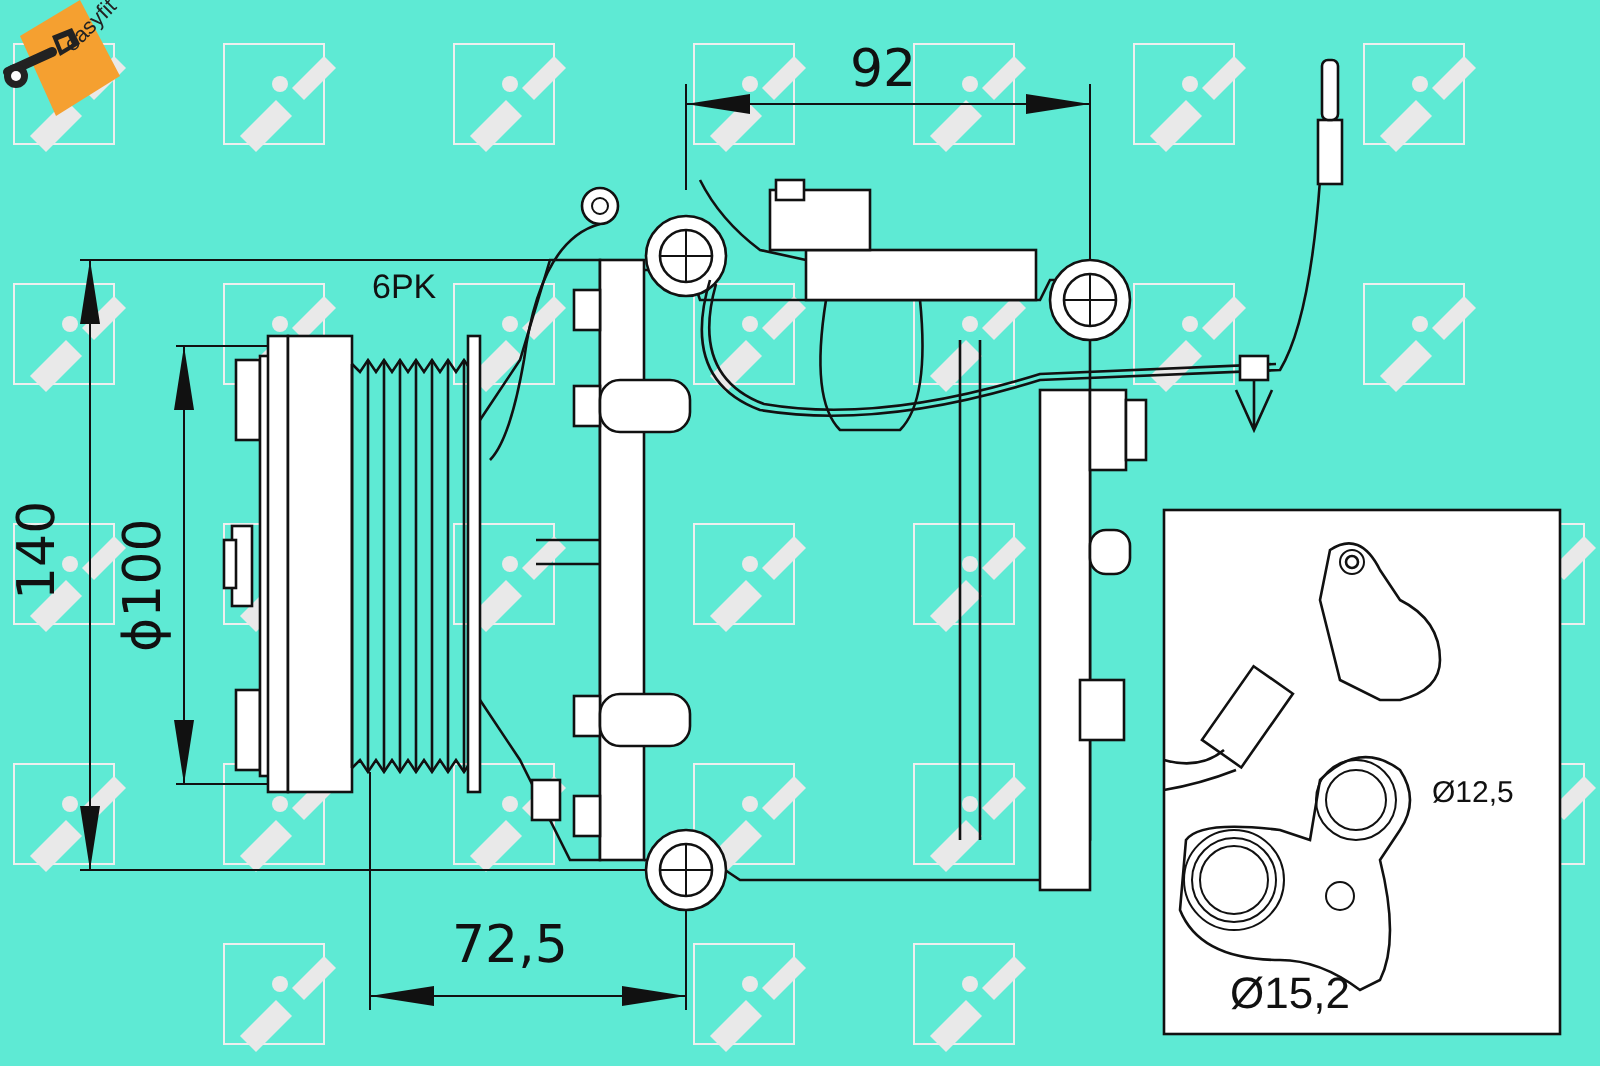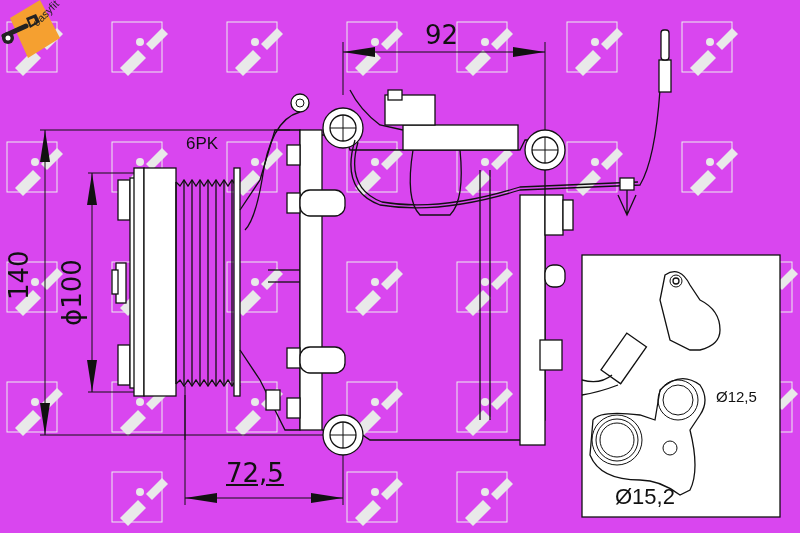--- a/index.html
+++ b/index.html
@@ -1,16 +1,16 @@
 <!DOCTYPE html>
 <html><head>
 <meta charset="utf-8">
 <style>
   html, body { margin: 0; padding: 0; background: #ffffff; }
-  #canvas { position: relative; width: 800px; height: 533px; overflow: hidden; background: #d946ef; font-family: "Liberation Sans", sans-serif; }
+  #canvas { position: relative; width: 800px; height: 533px; overflow: hidden; background: #5eead4; font-family: "Liberation Sans", sans-serif; }
   svg { position: absolute; left: 0; top: 0; }
   .ln { stroke: #111111; stroke-width: 1.3; fill: none; }
   .lnf { stroke: #111111; stroke-width: 1.3; fill: #ffffff; }
   .thin { stroke: #111111; stroke-width: 1; fill: none; }
   .arrow { fill: #111111; stroke: none; }
   .wm { fill: #e9e9e9; }
   .wmbox { stroke: #eeeeee; fill: none; stroke-width: 1; }
   .dimtext { position: absolute; color: #111111; font-family: "DejaVu Sans", sans-serif; font-weight: normal; white-space: nowrap; }
   .label { position: absolute; color: #111111; font-family: "Liberation Sans", sans-serif; white-space: nowrap; text-align: right; }
   #logo-text { position: absolute; left: 30px; top: 20px; font-size: 11px; color: #222222; transform: rotate(-45deg); transform-origin: left top; font-family: "Liberation Sans", sans-serif; }
@@ -197,20 +197,20 @@
       <circle class="thin" cx="617" cy="440" r="25"></circle>
       <circle class="thin" cx="617" cy="440" r="21"></circle>
       <circle class="thin" cx="617" cy="440" r="17"></circle>
       <circle class="thin" cx="670" cy="448" r="7"></circle>
     </g>
   </svg>
 
   <div class="dimtext" style="left:425px; top:20px; font-size:26px;">92</div>
   <div class="dimtext" style="left:4px; top:300px; font-size:26px; transform:rotate(-90deg); transform-origin:left top;">140</div>
   <div class="dimtext" style="left:57px; top:326px; font-size:26px; transform:rotate(-90deg); transform-origin:left top;">ϕ100</div>
-  <div class="dimtext" style="left:226px; top:458px; font-size:26px;text-decoration:underline;">72,5</div>
+  <div class="dimtext" style="left:226px; top:458px; font-size:26px;">72,5</div>
   <div class="label" style="left:186px; top:134px; font-size:17px;">6PK</div>
 
   <div class="label" style="left:716px; top:388px; font-size:15px;">Ø12,5</div>
   <div class="label" style="left:615px; top:484px; font-size:22px;">Ø15,2</div>
 
   <div id="logo-text">easyfit</div>
 </div>
 
 </body></html>

